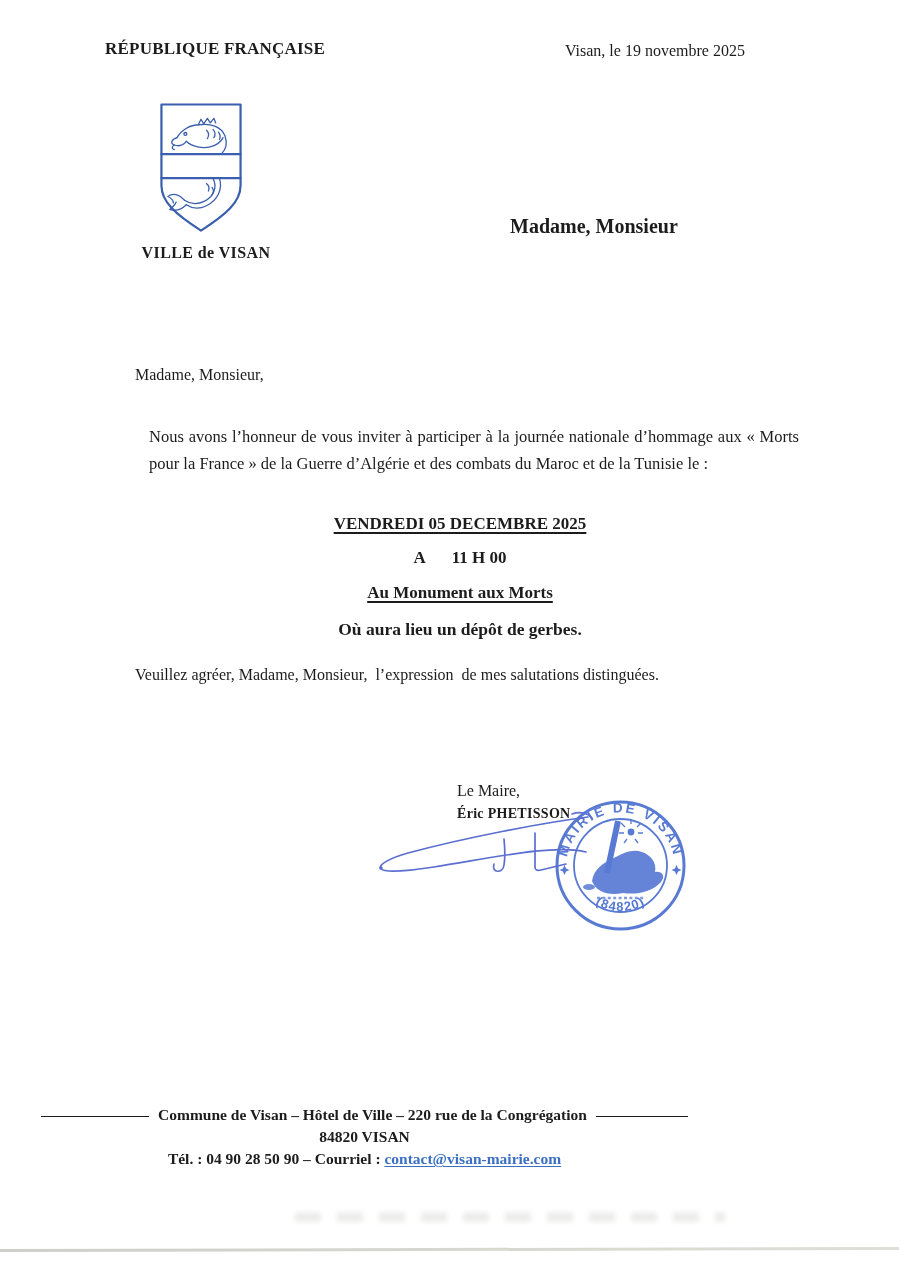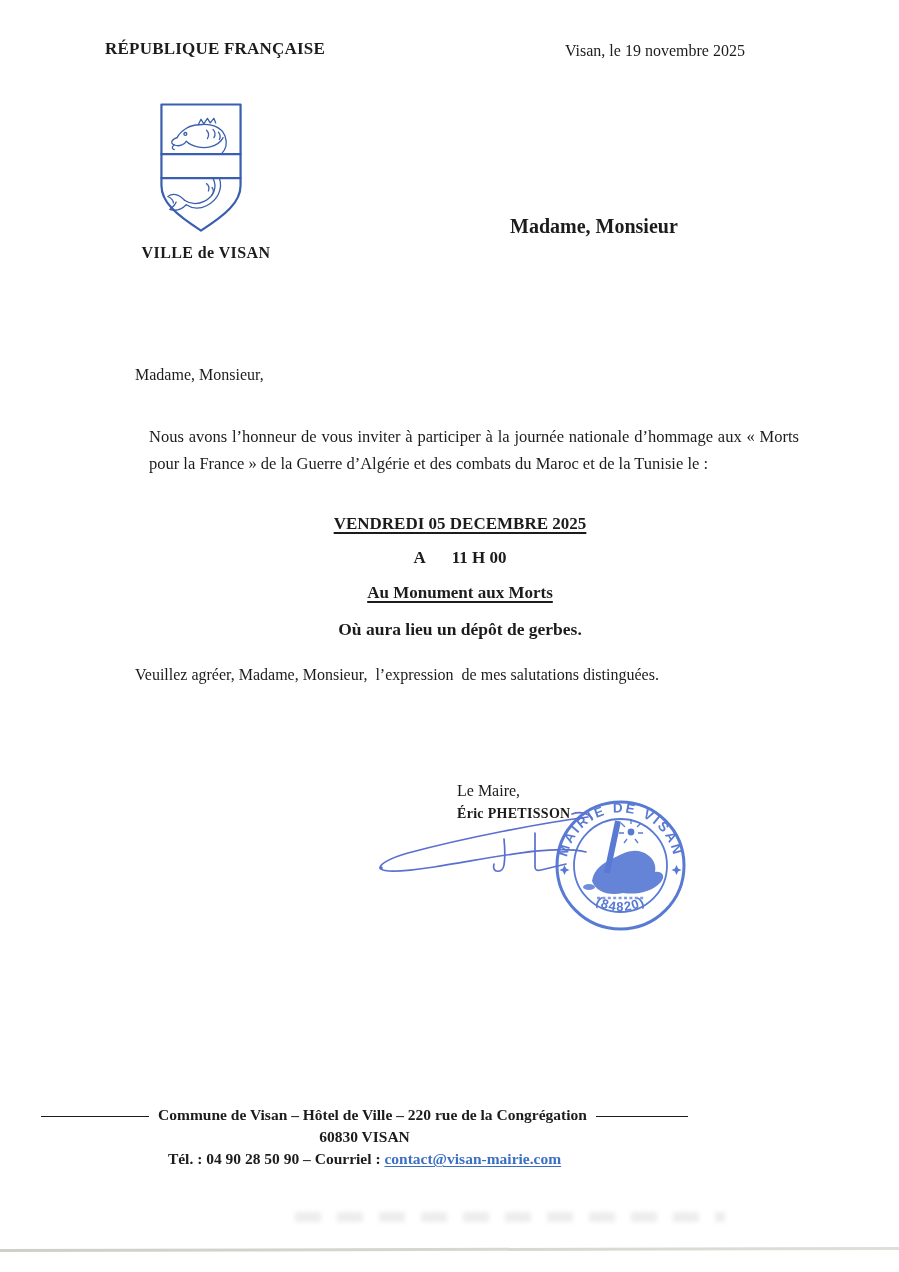--- a/index.html
+++ b/index.html
@@ -167,20 +167,20 @@
   <path d="M 200,10 C 208,7 216,9 220,14"></path>
   <path d="M 132,35 C 133,45 133,55 132,61 C 131,70 119,69 122,60"></path>
   <path d="M 163,29 L 163,63 C 163,66 165,67 169,66 L 194,60"></path>
   <circle cx="9" cy="64" r="1.8"></circle>
 </svg>
 
 <div class="abs footer">
   <div>
     <span class="rule rule-l"></span><span>Commune de Visan – Hôtel de Ville – 220 rue de la Congrégation</span><span class="rule rule-r"></span>
   </div>
-  <div>60830 VISAN</div>
+  <div>84820 VISAN</div>
   <div>
     <span>Tél. : 04 90 28 50 90 – Courriel : </span><a class="email-link">contact@visan-mairie.com</a>
   </div>
 </div>
 
 <div class="abs ghost-text"></div>
 <div class="abs scan-line"></div>
 
 </body></html>

